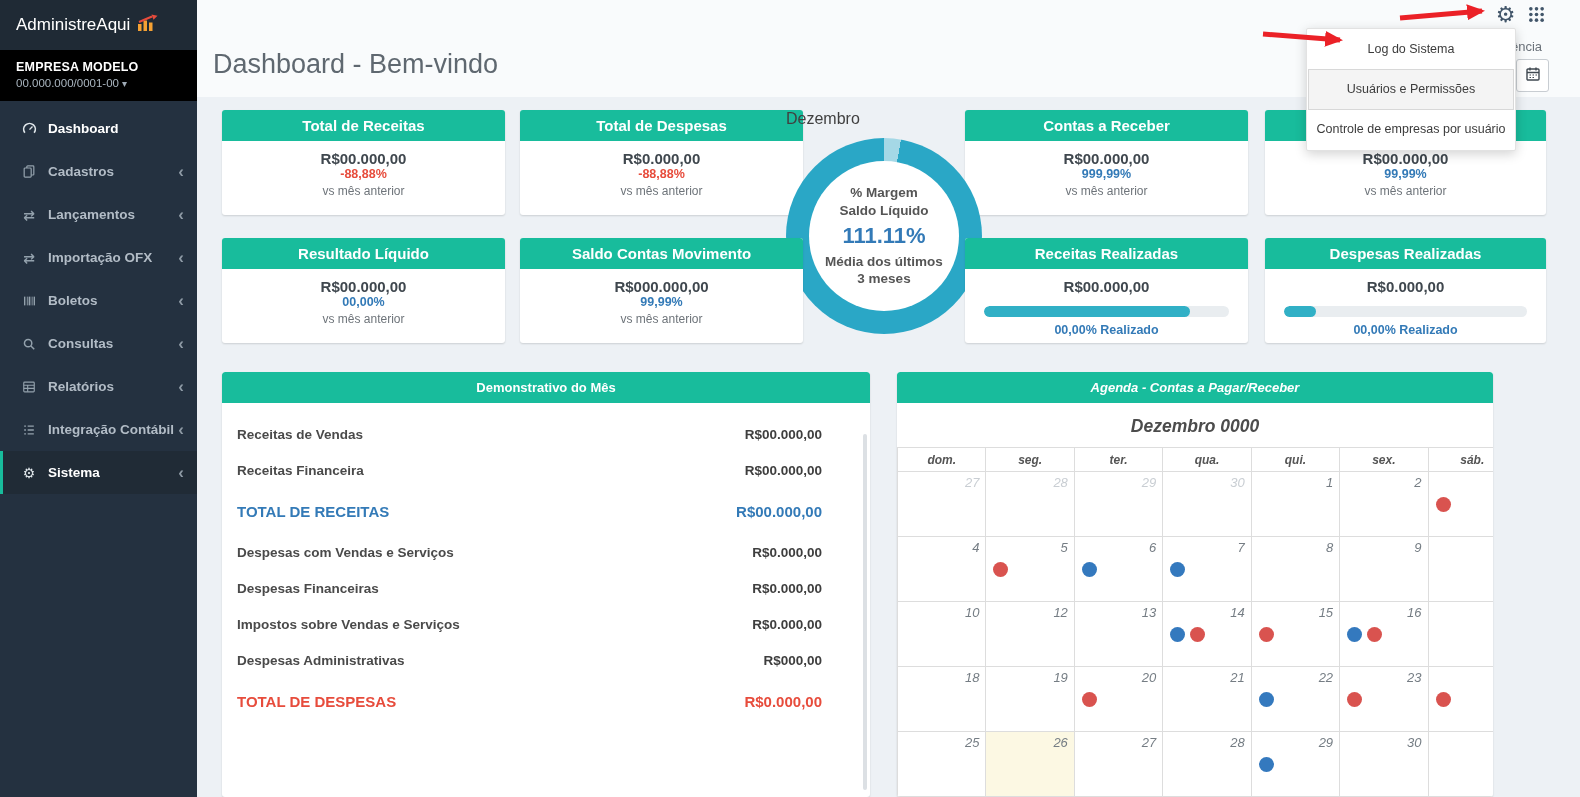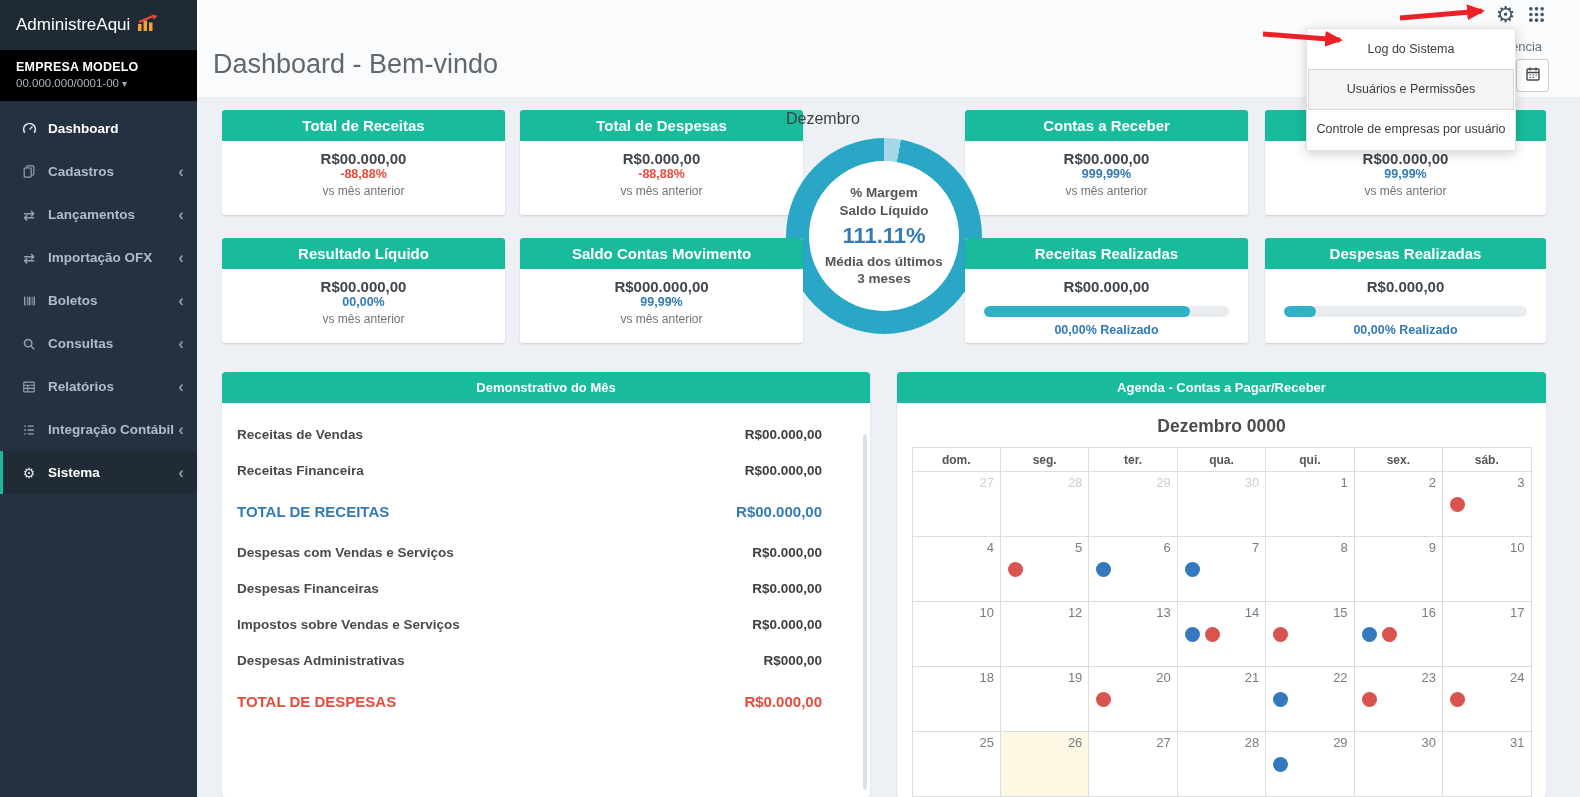--- a/index.html
+++ b/index.html
@@ -57,21 +57,21 @@
   .month-label{position:absolute;left:564px;top:0;width:196px;font-size:16px;color:#404040;}
   .donut{position:absolute;left:564px;top:28px;width:196px;height:196px;border-radius:50%;
     background:conic-gradient(var(--donut_gap,#a5d8e6) 0deg 10deg, var(--donut_main,#2aa7c6) 10deg 360deg);}
   .donut-hole{position:absolute;inset:23px;background:#fff;border-radius:50%;display:flex;flex-direction:column;align-items:center;justify-content:center;text-align:center;}
   .donut-l{font-size:13.5px;font-weight:bold;color:#555;line-height:1.3;}
   .donut-v{font-size:22px;font-weight:bold;color:var(--blue_text,#337ab7);margin:3px 0 4px;}
   
   .panel{position:absolute;top:262px;background:#fff;box-shadow:0 1px 2px rgba(0,0,0,.14);border-radius:3px;height:425px;overflow:hidden;}
   .panel-head{height:31px;line-height:31px;background:var(--teal_header,#18bc9c);color:#fff;text-align:center;font-weight:bold;font-size:13px;border-radius:3px 3px 0 0;}
   .demo{left:0;width:648px;}
-  .agenda{left:675px;width:649px;}
+  .agenda{left:675px;width:596px;font-style:italic;}
   .demo-body{padding:13px 48px 0 15px;position:relative;}
   .demo-row{display:flex;justify-content:space-between;align-items:center;height:36px;font-size:13.5px;font-weight:bold;color:#4a4a4a;text-align:right;}
   .demo-row .val{color:#3e3e3e;}
   .demo-total{height:46px;font-size:15px;}
   .demo-total.blue .lbl,.demo-total.blue .val{color:var(--blue_text,#337ab7);}
   .demo-total.red .lbl,.demo-total.red .val{color:var(--red_text,#e74c3c);}
   .scroll-rail{position:absolute;right:3px;top:62px;height:356px;width:4px;background:#dcе0e4;background:#dce0e4;border-radius:2px;cursor:pointer;}
   .agenda-month{margin-top:13px;text-align:center;font-size:17.5px;font-weight:bold;color:#4c4c4c;}
   .cal{margin:10px auto 0;width:620px;border-collapse:collapse;table-layout:fixed;}
   .cal th{border:1px solid #ddd;height:21px;font-size:12px;color:#555;font-weight:bold;background:#fff;}

